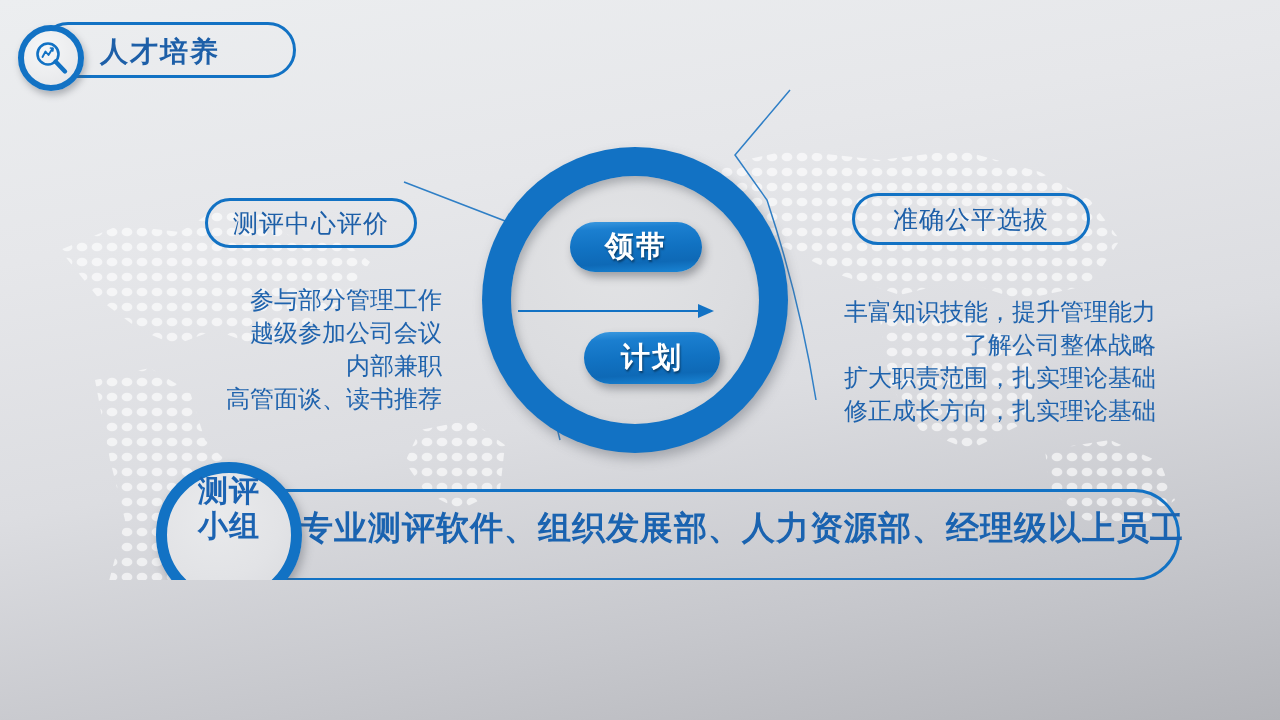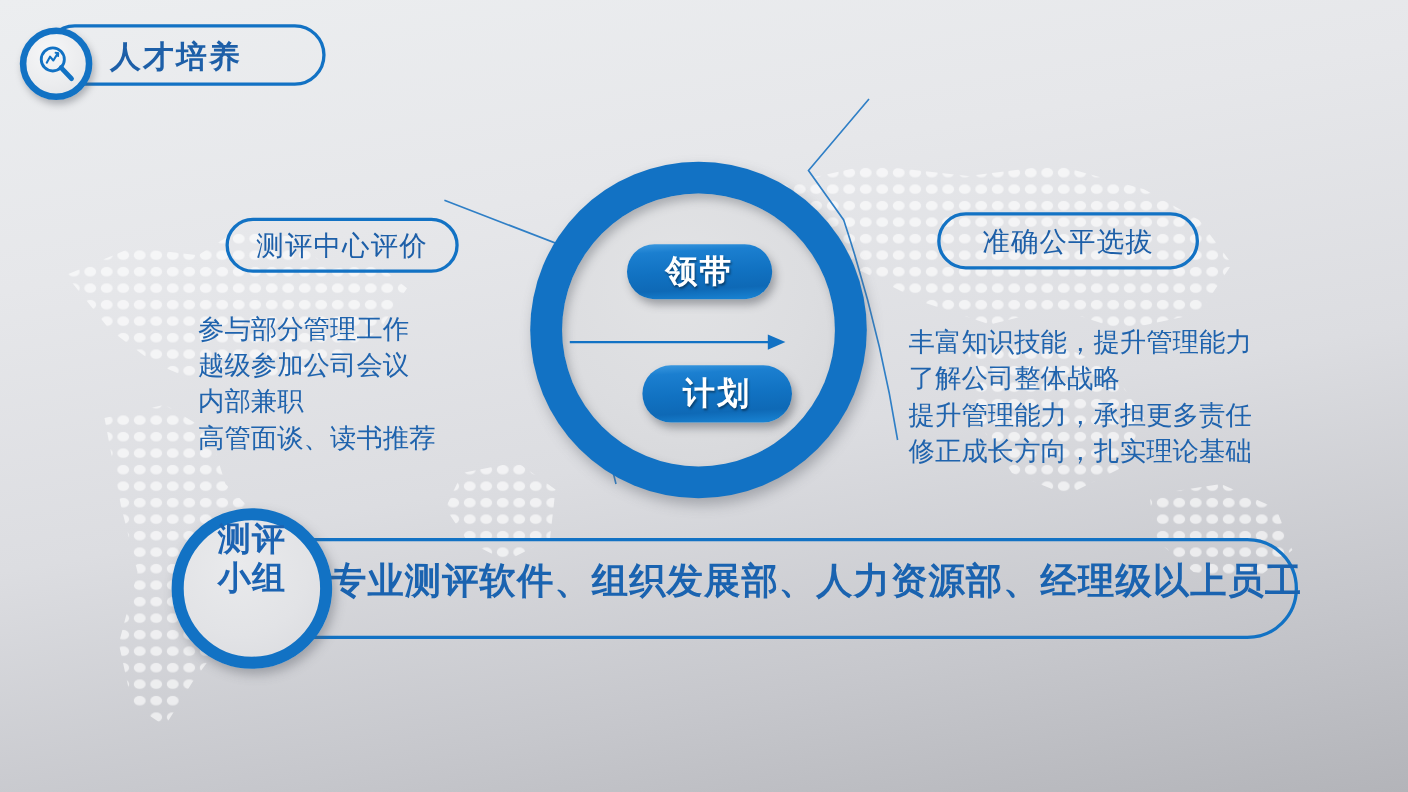--- a/index.html
+++ b/index.html
@@ -12,21 +12,21 @@
   body {
     font-family: "Liberation Sans", "DejaVu Sans", sans-serif;
     background: linear-gradient(170deg, #eceef0 0%, #e6e7ea 28%, #dcdde1 55%, #c6c7cc 80%, #b3b4b9 100%);
     position: relative;
   }
 
   #slide {
     position: absolute;
     left: 0; top: 0;
     width: 1280px;
-    height: 720px;
+    height: 580px;
     overflow: hidden;
   }
 
   
   .map-dots {
     position: absolute;
     left: 0; top: 0;
     width: 1280px; height: 720px;
     pointer-events: none;
   }
@@ -124,21 +124,21 @@
     white-space: nowrap;
   }
   .pill-left  { left: 205px; top: 198px; width: 212px; height: 50px; }
   .pill-right { left: 852px; top: 193px; width: 238px; height: 52px; }
 
   .body-text {
     position: absolute;
     color: #1f63ad;
     font-size: 24px;
     line-height: 33px;
-    text-align: left;
+    text-align: right;
     white-space: nowrap;
   }
   .text-left  { left: 180px; top: 283px; width: 262px; }
   .text-right { left: 826px; top: 278px; width: 330px; margin-top: 17px; }
 
   
   .bottom-bar {
     position: absolute;
     left: 210px; top: 489px;
     width: 970px; height: 92px;
@@ -249,21 +249,21 @@
     <div>内部兼职</div>
     <div>高管面谈、读书推荐</div>
   </div>
 
   <div class="title-pill pill-right">
     <span>准确公平选拔</span>
   </div>
   <div class="body-text text-right">
     <div>丰富知识技能，提升管理能力</div>
     <div>了解公司整体战略</div>
-    <div>提升管理能力，承担更多责任</div>
+    <div>扩大职责范围，扎实理论基础</div>
     <div>修正成长方向，扎实理论基础</div>
   </div>
 
   <div class="bottom-bar"></div>
   <div class="bottom-text">专业测评软件、组织发展部、人力资源部、经理级以上员工</div>
   <div class="badge-circle">
     <div class="badge-line">测评</div>
     <div class="badge-line">小组</div>
   </div>
 

